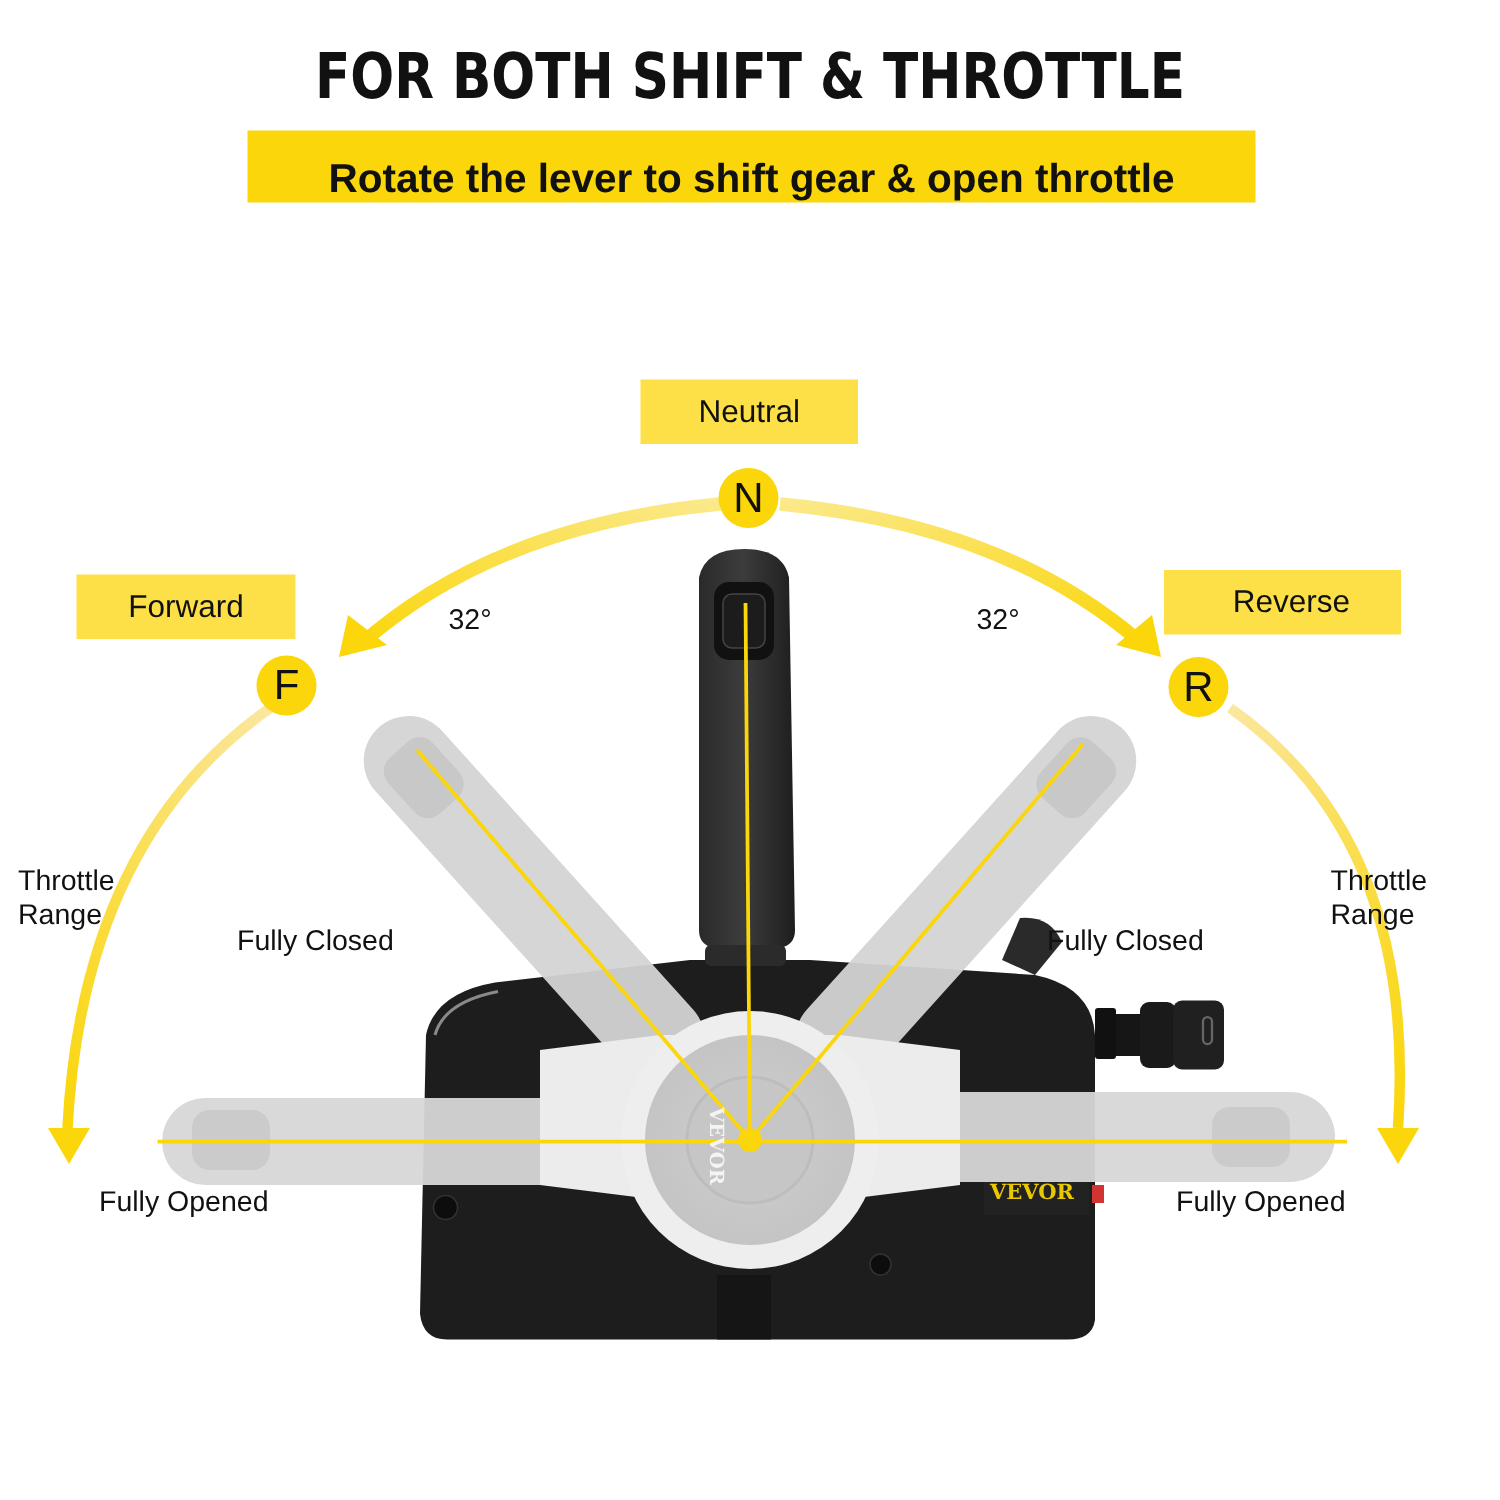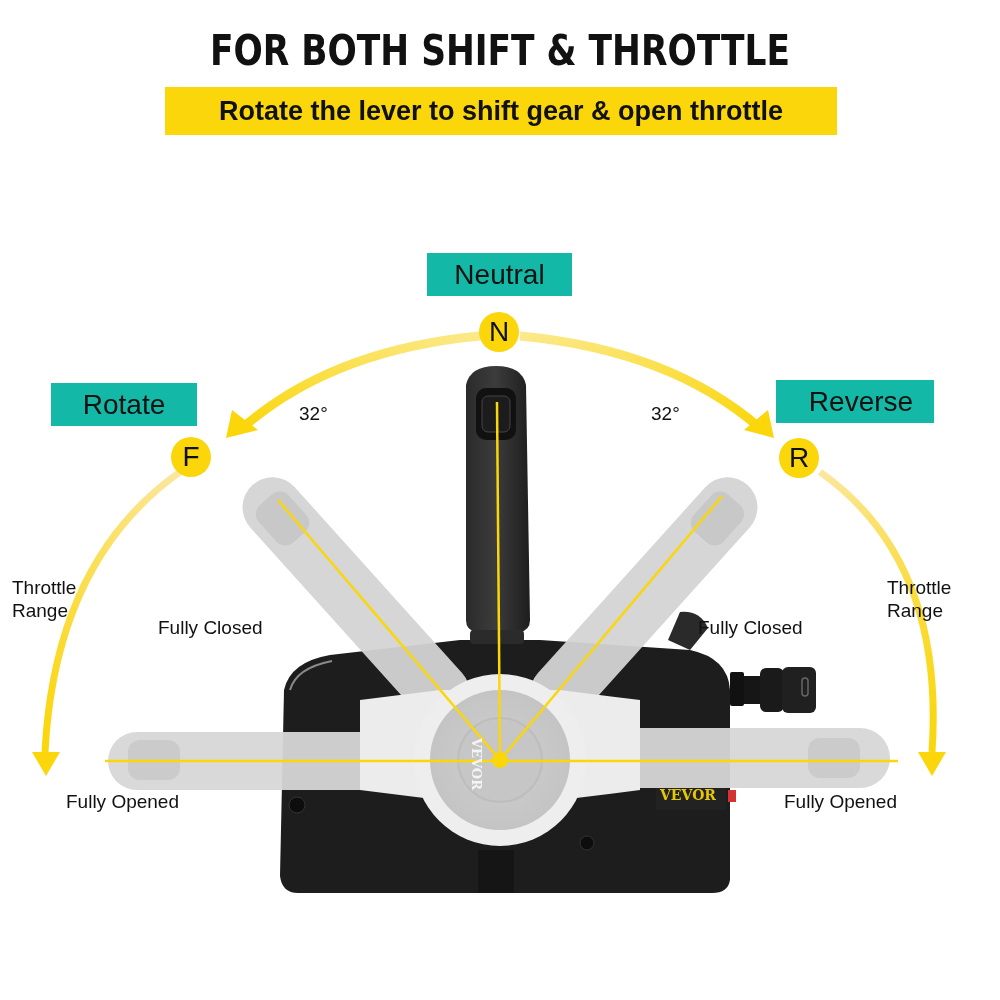--- a/index.html
+++ b/index.html
@@ -4,26 +4,26 @@
   <style>
     html, body { margin: 0; padding: 0; background: #ffffff; }
     body { width: 1000px; height: 1000px; position: relative; overflow: hidden; font-family: "Liberation Sans", sans-serif; }
     .title {
       position: absolute; left: 0; top: 26px; width: 1000px; text-align: center;
       font-family: "DejaVu Sans", sans-serif; font-weight: 900; font-size: 42px;
       letter-spacing: 0px; color: #111; transform: scaleX(0.82); transform-origin: center;
     }
     .subtitle-bar {
       position: absolute; left: 165px; top: 87px; width: 672px; height: 48px;
-      background: #fad60a; display: flex; align-items: center; justify-content: center;
+      background: #fad60a; display: flex; align-items: flex-end; justify-content: center;
     }
     .subtitle-bar span { font-family: "Liberation Sans", sans-serif; font-weight: 700; font-size: 27px; color: #111; }
     .label-box {
-      position: absolute; background: #14b8a6; display: flex; align-items: center; justify-content: center;
-      font-size: 28px; color: #111;
+      position: absolute; background: #fde047; display: flex; align-items: center; justify-content: center;
+      font-size: 21px; color: #111;
     }
     .circle {
       position: absolute; width: 40px; height: 40px; border-radius: 50%; background: #fad60a;
       display: flex; align-items: center; justify-content: center; font-size: 28px; color: #111;
     }
     .txt { position: absolute; font-size: 19px; color: #111; line-height: 1.2; }
     svg.diagram { position: absolute; left: 0; top: 0; }
   </style>
 </head>
 <body>
@@ -134,21 +134,21 @@
 </svg>
 
 <div class="label-box" style="left:427px; top:253px; width:145px; height:43px;">
   <span>Neutral</span>
 </div>
 <div class="circle" style="left:479px; top:312px;">
   <span>N</span>
 </div>
 
 <div class="label-box" style="left:51px; top:383px; width:146px; height:43px;">
-  <span>Rotate</span>
+  <span>Forward</span>
 </div>
 <div class="circle" style="left:171px; top:437px;">
   <span>F</span>
 </div>
 
 <div class="label-box" style="left:776px; top:380px; width:146px; height:43px;padding-left:12px;">
   <span>Reverse</span>
 </div>
 <div class="circle" style="left:779px; top:438px;">
   <span>R</span>

